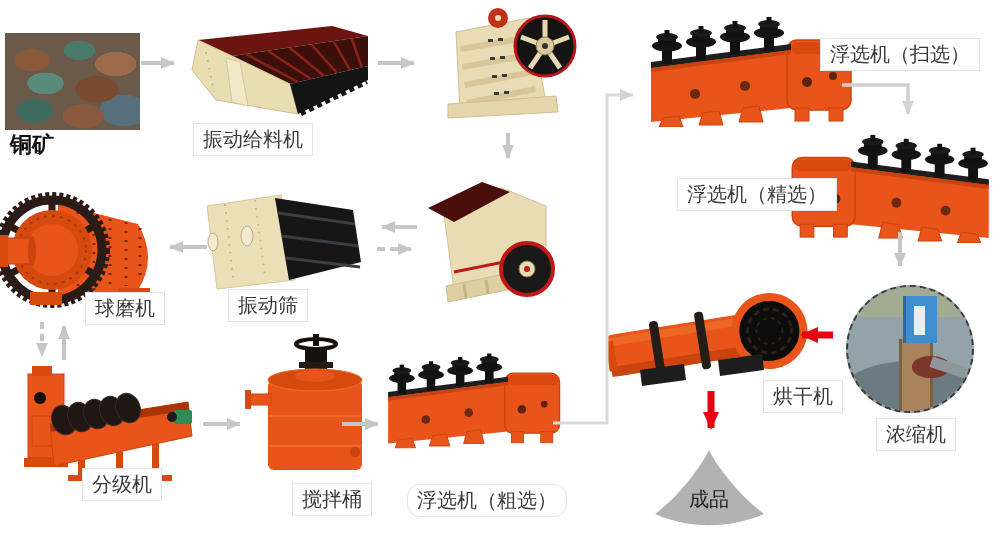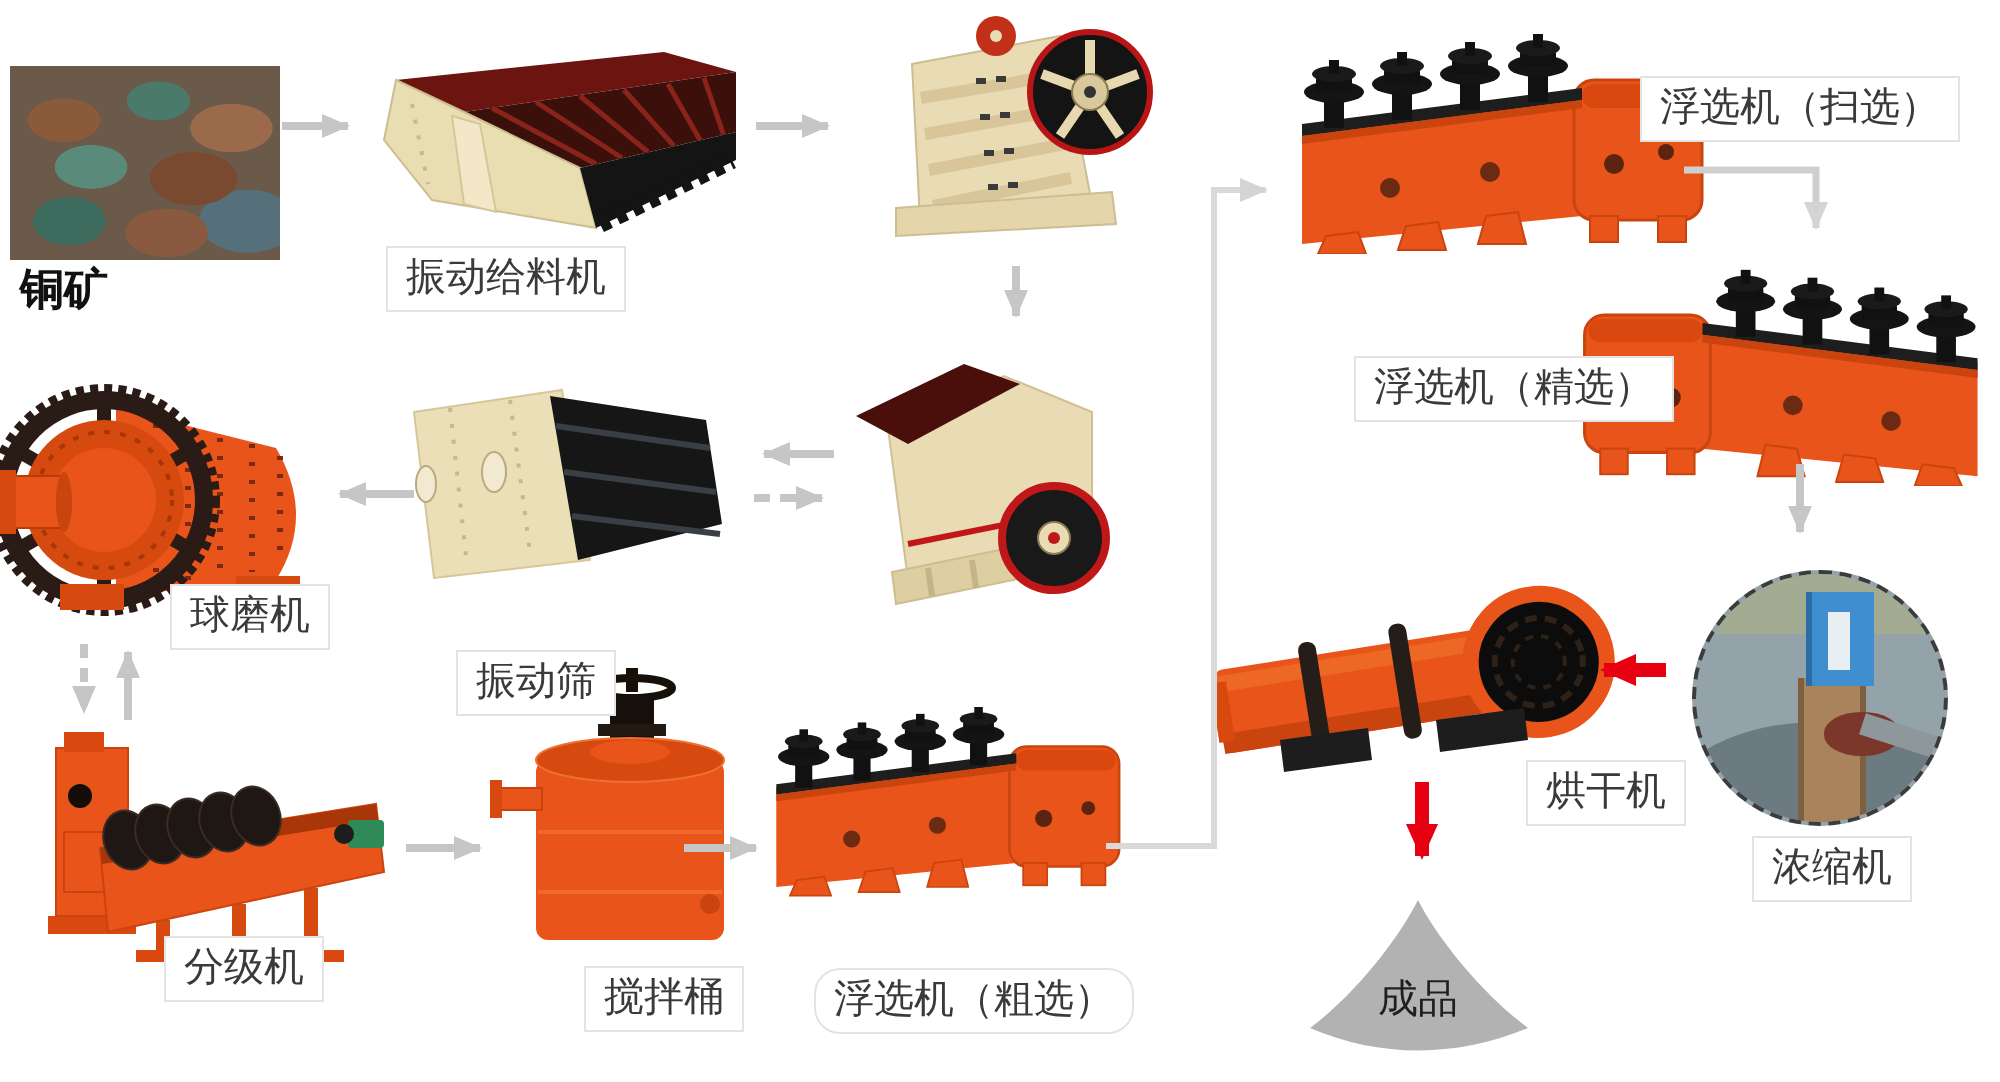--- a/index.html
+++ b/index.html
@@ -310,20 +310,20 @@
       <line x1="833" y1="335" x2="802" y2="335" marker-end="url(#ar)"></line>
       <line x1="711" y1="391" x2="711" y2="428" marker-end="url(#ar)"></line>
     </g>
   </svg>
 
   <div class="plain-lbl" style="left:10px;top:130px;">铜矿</div>
   <div class="lbl" style="left:193px;top:123px;">振动给料机</div>
   <div class="lbl" style="left:820px;top:38px;">浮选机（扫选）</div>
   <div class="lbl" style="left:665px;top:178px;margin-left:12px;">浮选机（精选）</div>
   <div class="lbl" style="left:85px;top:292px;">球磨机</div>
-  <div class="lbl" style="left:228px;top:289px;margin-top:36px;">振动筛</div>
+  <div class="lbl" style="left:228px;top:289px;">振动筛</div>
   <div class="lbl" style="left:763px;top:380px;">烘干机</div>
   <div class="lbl" style="left:876px;top:418px;">浓缩机</div>
   <div class="lbl" style="left:82px;top:468px;">分级机</div>
   <div class="lbl" style="left:256px;top:483px;margin-left:36px;">搅拌桶</div>
   <div class="lbl" style="left:407px;top:484px;border-radius:13px;">浮选机（粗选）</div>
 
 </div>
 
 </body></html>

